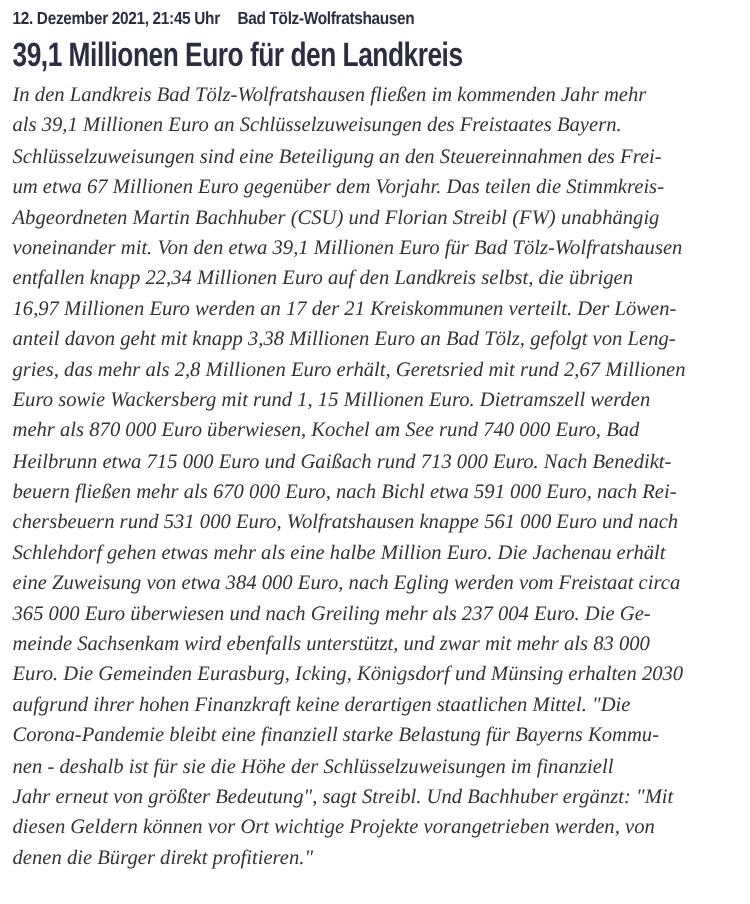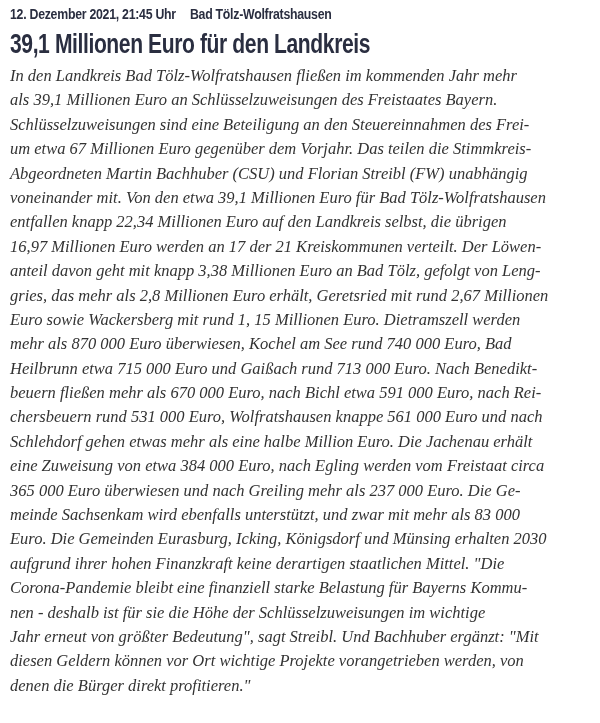--- a/index.html
+++ b/index.html
@@ -71,23 +71,23 @@
       <div class="body-line">16,97 Millionen Euro werden an 17 der 21 Kreiskommunen verteilt. Der Löwen-</div>
       <div class="body-line">anteil davon geht mit knapp 3,38 Millionen Euro an Bad Tölz, gefolgt von Leng-</div>
       <div class="body-line">gries, das mehr als 2,8 Millionen Euro erhält, Geretsried mit rund 2,67 Millionen</div>
       <div class="body-line">Euro sowie Wackersberg mit rund 1, 15 Millionen Euro. Dietramszell werden</div>
       <div class="body-line">mehr als 870 000 Euro überwiesen, Kochel am See rund 740 000 Euro, Bad</div>
       <div class="body-line">Heilbrunn etwa 715 000 Euro und Gaißach rund 713 000 Euro. Nach Benedikt-</div>
       <div class="body-line">beuern fließen mehr als 670 000 Euro, nach Bichl etwa 591 000 Euro, nach Rei-</div>
       <div class="body-line">chersbeuern rund 531 000 Euro, Wolfratshausen knappe 561 000 Euro und nach</div>
       <div class="body-line">Schlehdorf gehen etwas mehr als eine halbe Million Euro. Die Jachenau erhält</div>
       <div class="body-line">eine Zuweisung von etwa 384 000 Euro, nach Egling werden vom Freistaat circa</div>
-      <div class="body-line">365 000 Euro überwiesen und nach Greiling mehr als 237 000 Euro. Die Ge-</div>
+      <div class="body-line">365 000 Euro überwiesen und nach Greiling mehr als 237 004 Euro. Die Ge-</div>
       <div class="body-line">meinde Sachsenkam wird ebenfalls unterstützt, und zwar mit mehr als 83 000</div>
       <div class="body-line">Euro. Die Gemeinden Eurasburg, Icking, Königsdorf und Münsing erhalten 2030</div>
       <div class="body-line">aufgrund ihrer hohen Finanzkraft keine derartigen staatlichen Mittel. "Die</div>
       <div class="body-line">Corona-Pandemie bleibt eine finanziell starke Belastung für Bayerns Kommu-</div>
-      <div class="body-line">nen - deshalb ist für sie die Höhe der Schlüsselzuweisungen im wichtige</div>
+      <div class="body-line">nen - deshalb ist für sie die Höhe der Schlüsselzuweisungen im finanziell</div>
       <div class="body-line">Jahr erneut von größter Bedeutung", sagt Streibl. Und Bachhuber ergänzt: "Mit</div>
       <div class="body-line">diesen Geldern können vor Ort wichtige Projekte vorangetrieben werden, von</div>
       <div class="body-line">denen die Bürger direkt profitieren."</div>
     </div>
 </div>
 
 </body></html>

